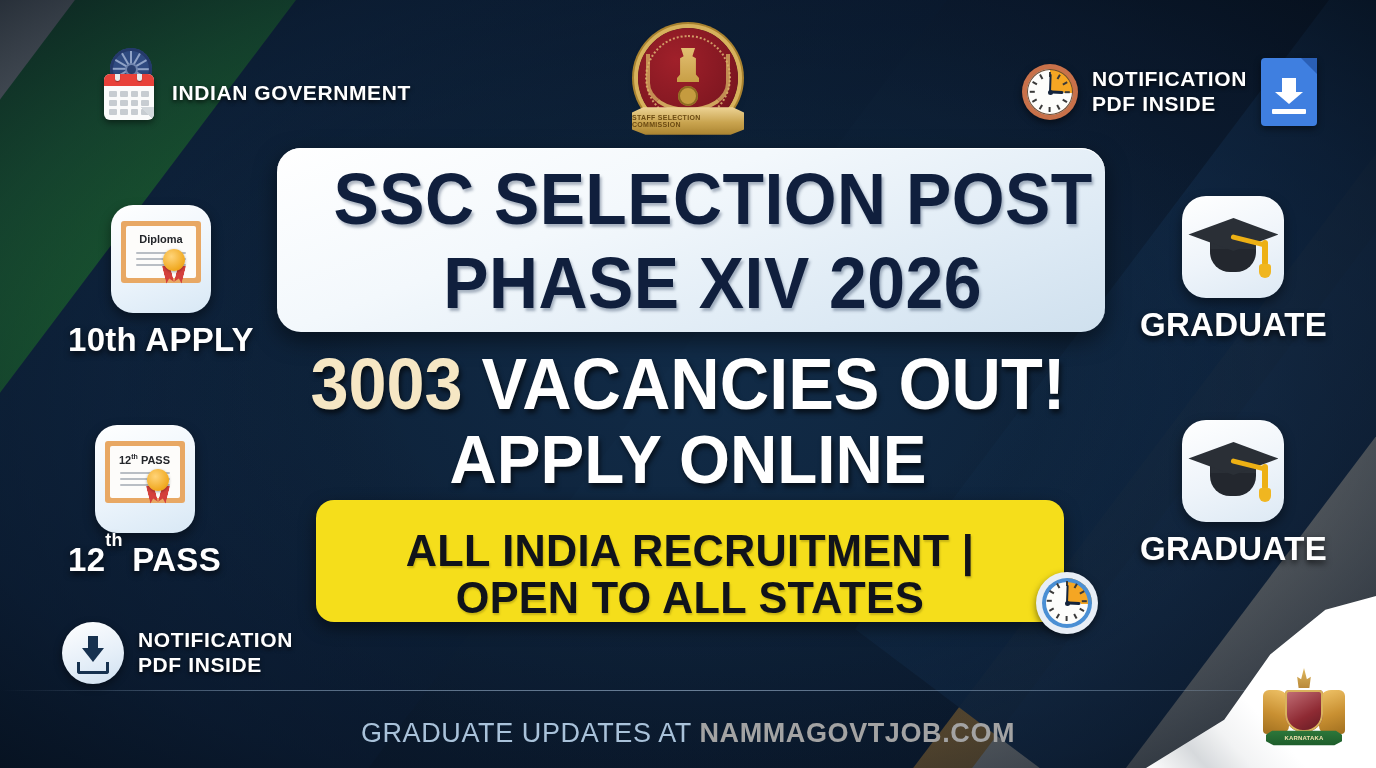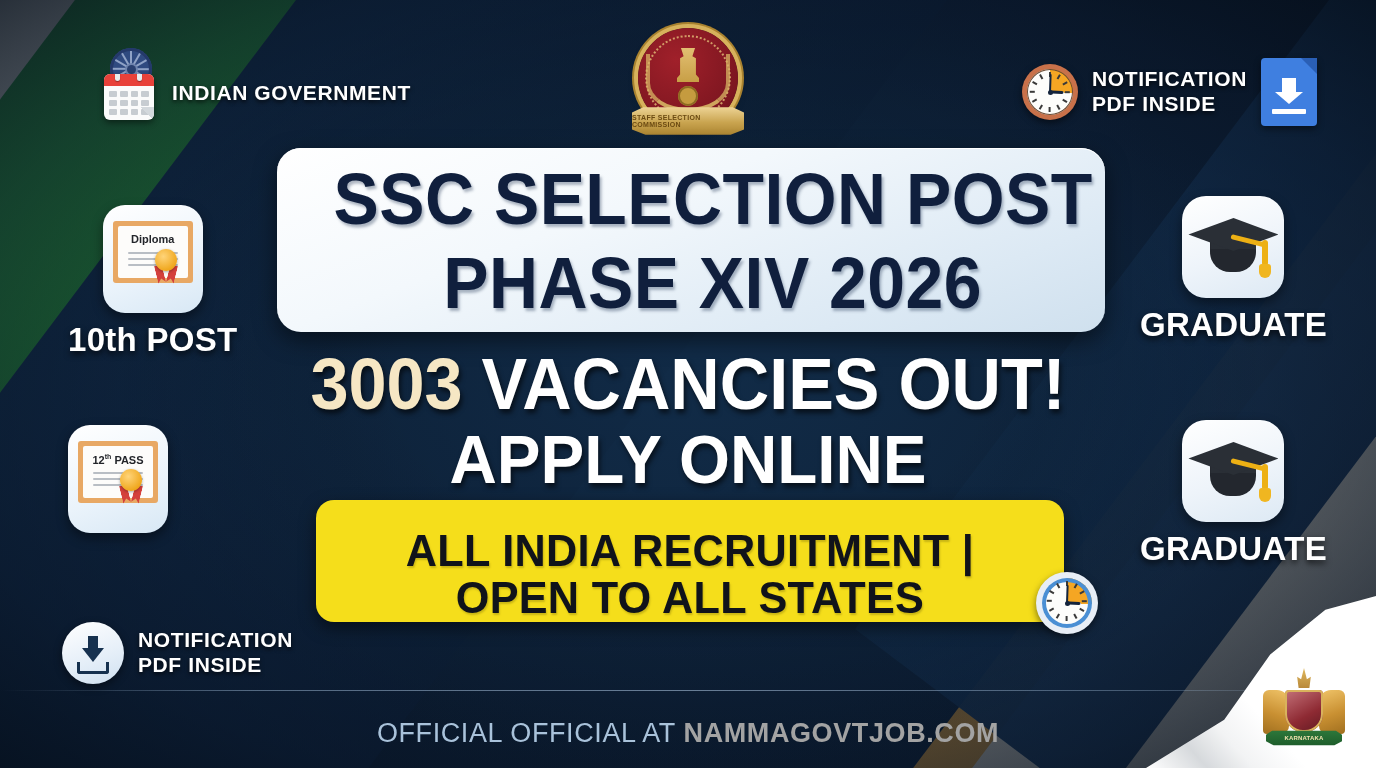--- a/index.html
+++ b/index.html
@@ -585,37 +585,38 @@
           <div class="ttl">Diploma</div>
           <div class="rule r1"></div>
             <div class="rule r2"></div>
             <div class="rule r3"></div>
         </div>
       </div>
       <div class="rb rb-l"></div>
         <div class="rb rb-r"></div>
       <div class="rosette"></div>
     </div>
-    <div class="cap">10th POST</div>
+    <div class="cap">10th APPLY</div>
   </div>
 
   <div class="side" id="side-12th">
     <div class="certicon">
       <div class="paper">
         <div class="inner">
           <div class="ttl"><span>12</span><sup>th</sup><span> PASS</span></div>
           <div class="rule r1"></div>
             <div class="rule r2"></div>
             <div class="rule r3"></div>
         </div>
       </div>
       <div class="rb rb-l"></div>
         <div class="rb rb-r"></div>
       <div class="rosette"></div>
     </div>
+    <div class="cap"><span>12</span><sup>th</sup><span> PASS</span></div>
   </div>
 
   <div class="side" id="side-grad1">
     <div class="gradicon">
       <div class="cup"></div>
       <div class="board"></div>
       <div class="tassel-arm"></div>
       <div class="tassel-drop"></div>
       <div class="tassel-knot"></div>
     </div>
@@ -639,21 +640,21 @@
         <div class="head"></div>
         <div class="tray"></div>
     </div>
     <div class="lines">
       <div>NOTIFICATION</div>
       <div>PDF INSIDE</div>
     </div>
   </div>
 
   <div id="footer">
-    <span class="pre">OFFICIAL OFFICIAL AT </span><span class="site">NAMMAGOVTJOB.COM</span>
+    <span class="pre">GRADUATE UPDATES AT </span><span class="site">NAMMAGOVTJOB.COM</span>
   </div>
 
   <div id="page-curl"></div>
   <div id="ka-emblem">
     <div class="lion lion-l"></div>
     <div class="lion lion-r"></div>
     <div class="shield"></div>
     <div class="crown"></div>
     <div class="scroll">
       <span>KARNATAKA</span>

